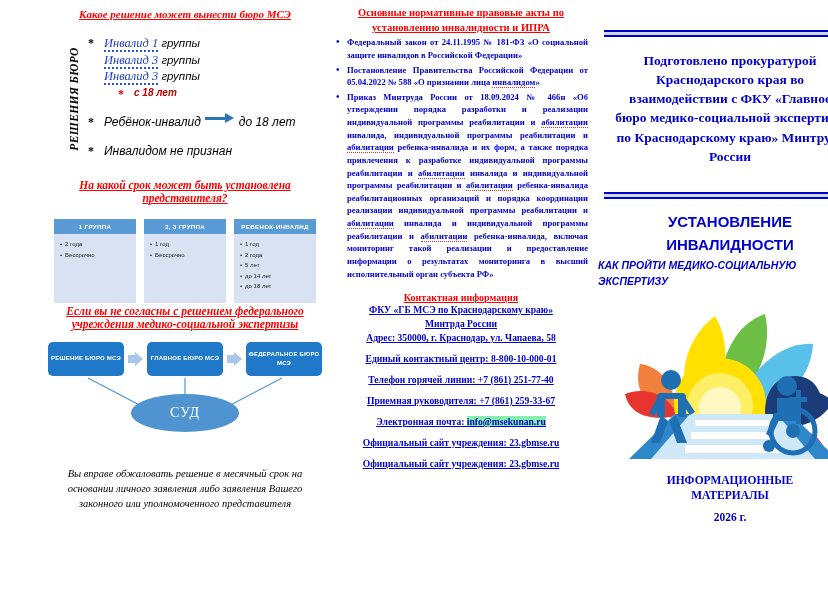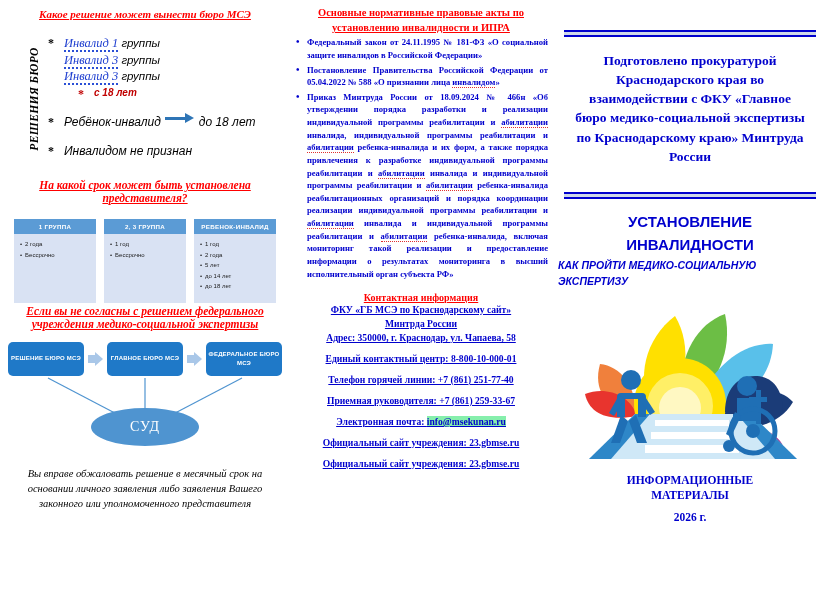--- a/index.html
+++ b/index.html
@@ -20,20 +20,21 @@
     display: flex;
     background: #ffffff;
   }
 
   
   .col-left {
     position: relative;
     width: 290px;
     height: 597px;
     flex: 0 0 290px;
+    padding-left: 40px;
   }
   .col-mid {
     position: relative;
     width: 262px;
     height: 597px;
     flex: 0 0 262px;
     padding: 0 4px;
     box-sizing: border-box;
   }
   .col-right {
@@ -252,21 +253,21 @@
     position: absolute;
     left: 0; top: 0;
     width: 100%;
     height: 120px;
     z-index: 1;
   }
   .court-ellipse {
     position: absolute;
     left: 50%;
     transform: translateX(-50%);
-    top: 66px;
+    top: 52px;
     width: 108px;
     height: 38px;
     border-radius: 50%;
     background: #4f94d0;
     color: #ffffff;
     display: flex;
     align-items: center;
     justify-content: center;
     font-family: "Liberation Serif", serif;
     font-size: 14px;
@@ -509,21 +510,21 @@
     <div class="mid-head">Основные нормативные правовые акты по</div>
     <div class="mid-head" style="margin-top:0;">установлению инвалидности и ИПРА</div>
 
     <ul class="acts">
       <li>Федеральный закон от 24.11.1995 № 181-ФЗ «О социальной защите инвалидов в Российской Федерации»</li>
       <li>Постановление Правительства Российской Федерации от 05.04.2022 № 588 «О признании лица <span class="sp">инвалидом</span>»</li>
       <li>Приказ Минтруда России от 18.09.2024 № 466н «Об утверждении порядка разработки и реализации индивидуальной программы реабилитации и <span class="sp">абилитации</span> инвалида, индивидуальной программы реабилитации и <span class="sp">абилитации</span> ребенка-инвалида и их форм, а также порядка привлечения к разработке индивидуальной программы реабилитации и <span class="sp">абилитации</span> инвалида и индивидуальной программы реабилитации и <span class="sp">абилитации</span> ребенка-инвалида реабилитационных организаций и порядка координации реализации индивидуальной программы реабилитации и <span class="sp">абилитации</span> инвалида и индивидуальной программы реабилитации и <span class="sp">абилитации</span> ребенка-инвалида, включая мониторинг такой реализации и предоставление информации о результатах мониторинга в высший исполнительный орган субъекта РФ»</li>
     </ul>
 
     <div class="contact-head">Контактная информация</div>
-    <div class="contact-line">ФКУ «ГБ МСЭ по Краснодарскому сайт»</div>
+    <div class="contact-line">ФКУ «ГБ МСЭ по Краснодарскому краю»</div>
     <div class="contact-line">Минтрда России</div>
     <div class="contact-line">Адрес: 350000, г. Краснодар, ул. Чапаева, 58</div>
     <div class="contact-line gap">Единый контактный центр: 8-800-10-000-01</div>
     <div class="contact-line gap">Телефон горячей линии: +7 (861) 251-77-40</div>
     <div class="contact-line gap">Приемная руководителя: +7 (861) 259-33-67</div>
     <div class="contact-line gap">
       <span>Электронная почта: </span><span class="email-hl">info@msekunan.ru</span>
     </div>
     <div class="contact-line gap">Официальный сайт учреждения: 23.gbmse.ru</div>
     <div class="contact-line gap">Официальный сайт учреждения: 23.gbmse.ru</div>

